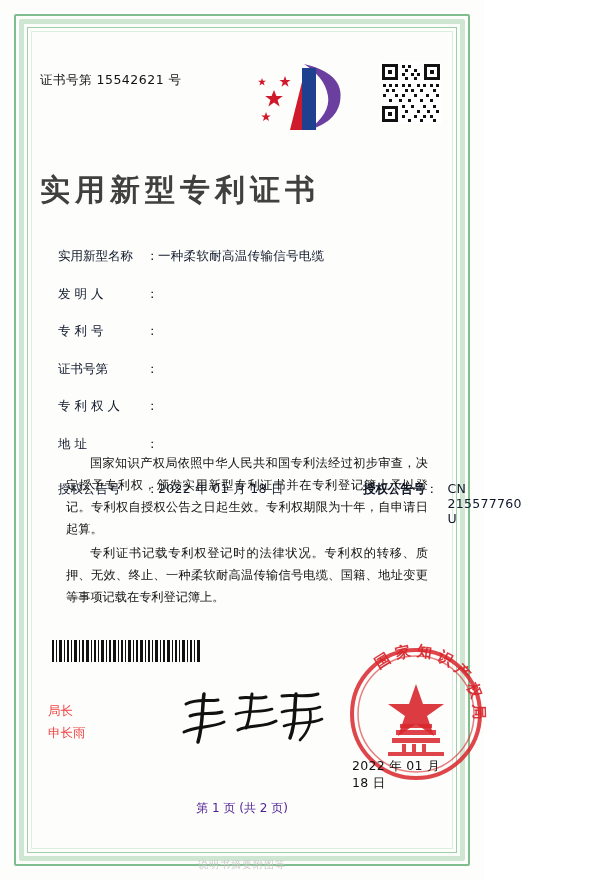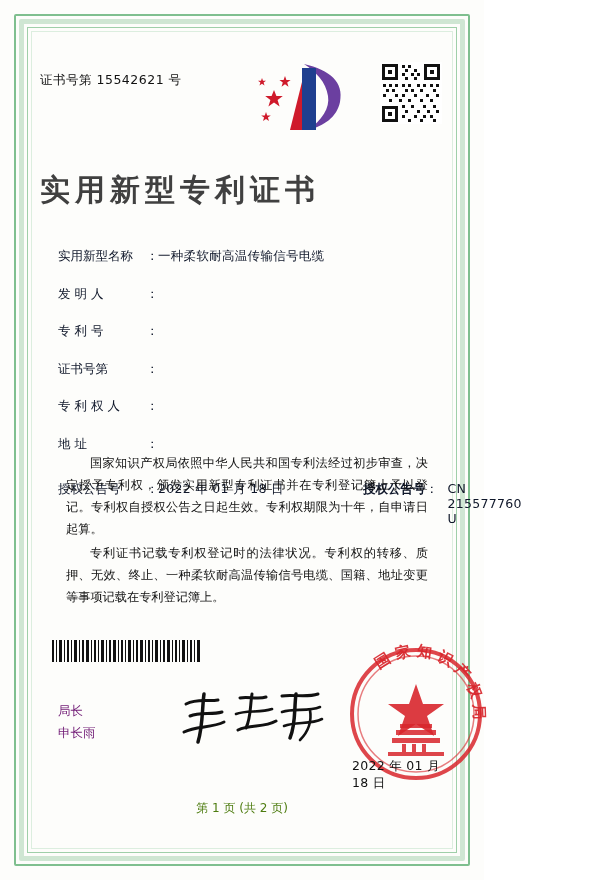--- a/index.html
+++ b/index.html
@@ -172,25 +172,25 @@
     position: absolute;
     left: 12px;
     top: 600px;
     width: 148px;
     height: 22px;
   }
 
   
   .sig-label {
     position: absolute;
-    left: 18px;
+    left: 8px;
     top: 660px;
     font-size: 12.5px;
     line-height: 22px;
-    color: #701a75;
+    color: #ef4444;
   }
   .sig-script {
     position: absolute;
     left: 138px;
     top: 648px;
     width: 150px;
     height: 60px;
   }
 
   
@@ -211,21 +211,21 @@
   }
 
   
   .page-num {
     position: absolute;
     left: 0;
     right: 0;
     top: 760px;
     text-align: center;
     font-size: 12px;
-    color: #4d7c0f;
+    color: #4c1d95;
   }
   .faint-footer {
     position: absolute;
     left: 0;
     right: 0;
     bottom: -32px;
     text-align: center;
     font-size: 10px;
     color: #c9c9c9;
     letter-spacing: 1px;
@@ -475,15 +475,16 @@
         <text font-family="DejaVu Serif, serif" font-size="15" font-weight="bold" fill="#d8262c" opacity="0.92">
           <textPath href="#sealArc" startOffset="14%">国 家 知 识 产 权 局</textPath>
         </text>
       </svg>
     </div>
 
     <div class="seal-date">2022 年 01 月 18 日</div>
 
     <div class="page-num">第 1 页 (共 2 页)</div>
 
+    <div class="faint-footer">说明书摘要附图等</div>
 
   </div>
 </div>
 
 </body></html>

